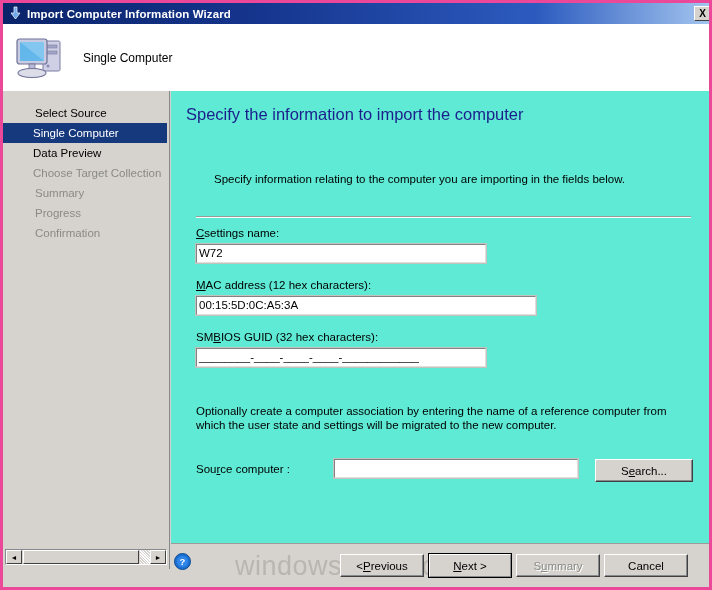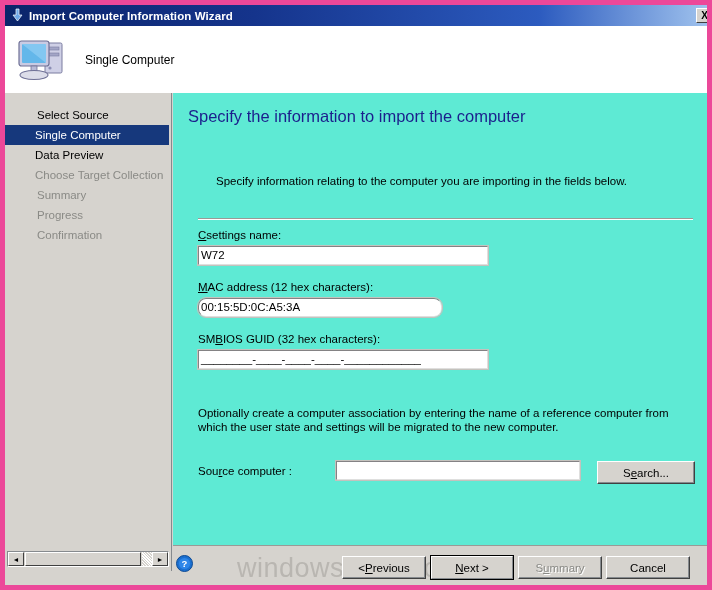--- a/index.html
+++ b/index.html
@@ -12,21 +12,21 @@
     font-family: "Liberation Sans", sans-serif;
     font-size: 11px;
     color: #000000;
     overflow: hidden;
   }
 
   .window {
     position: relative;
     width: 712px; height: 590px;
     background: #d6d3ce;
-    border: 5px solid #ec4899;
+    border: 3px solid #ec4899;
     overflow: hidden;
   }
 
   
   .titlebar {
     position: absolute; left: 0; top: 0;
     width: 712px; height: 21px;
     background: linear-gradient(to right, #0a246a 0%, #15348c 35%, #2c5bbf 75%, #a6c8f0 100%);
     display: flex; align-items: center;
   }
@@ -295,21 +295,21 @@
   <div class="main">
 
     <div class="page-heading">Specify the information to import the computer</div>
     <div class="intro-text">Specify information relating to the computer you are importing in the fields below.</div>
     <div class="separator"></div>
 
     <div class="field-label" style="left:25px; top:136px;"><u>C</u><span>settings name:</span></div>
     <div class="textinput" style="left:25px; top:153px; width:290px;" title="">W72</div>
 
     <div class="field-label" style="left:25px; top:188px;"><u>M</u><span>AC address (12 hex characters):</span></div>
-    <div class="textinput" style="left:25px; top:205px; width:244px;border-radius:8px;" title="">00:15:5D:0C:A5:3A</div>
+    <div class="textinput" style="left:25px; top:205px; width:340px;" title="">00:15:5D:0C:A5:3A</div>
 
     <div class="field-label" style="left:25px; top:240px;"><span>SM</span><u>B</u><span>IOS GUID (32 hex characters):</span></div>
     <div class="textinput mask" style="left:25px; top:257px; width:290px;" title="">________-____-____-____-____________</div>
 
     <div class="optional-text">Optionally create a computer association by entering the name of a reference computer from which the user state and settings will be migrated to the new computer.</div>
 
     <div class="field-label" style="left:25px; top:372px;"><span>Sou</span><u>r</u><span>ce computer :</span></div>
     <div class="textinput" style="left:163px; top:368px; width:244px;" placeholder=""></div>
 
     <div class="btn" style="left:424px; top:368px; width:98px;">

